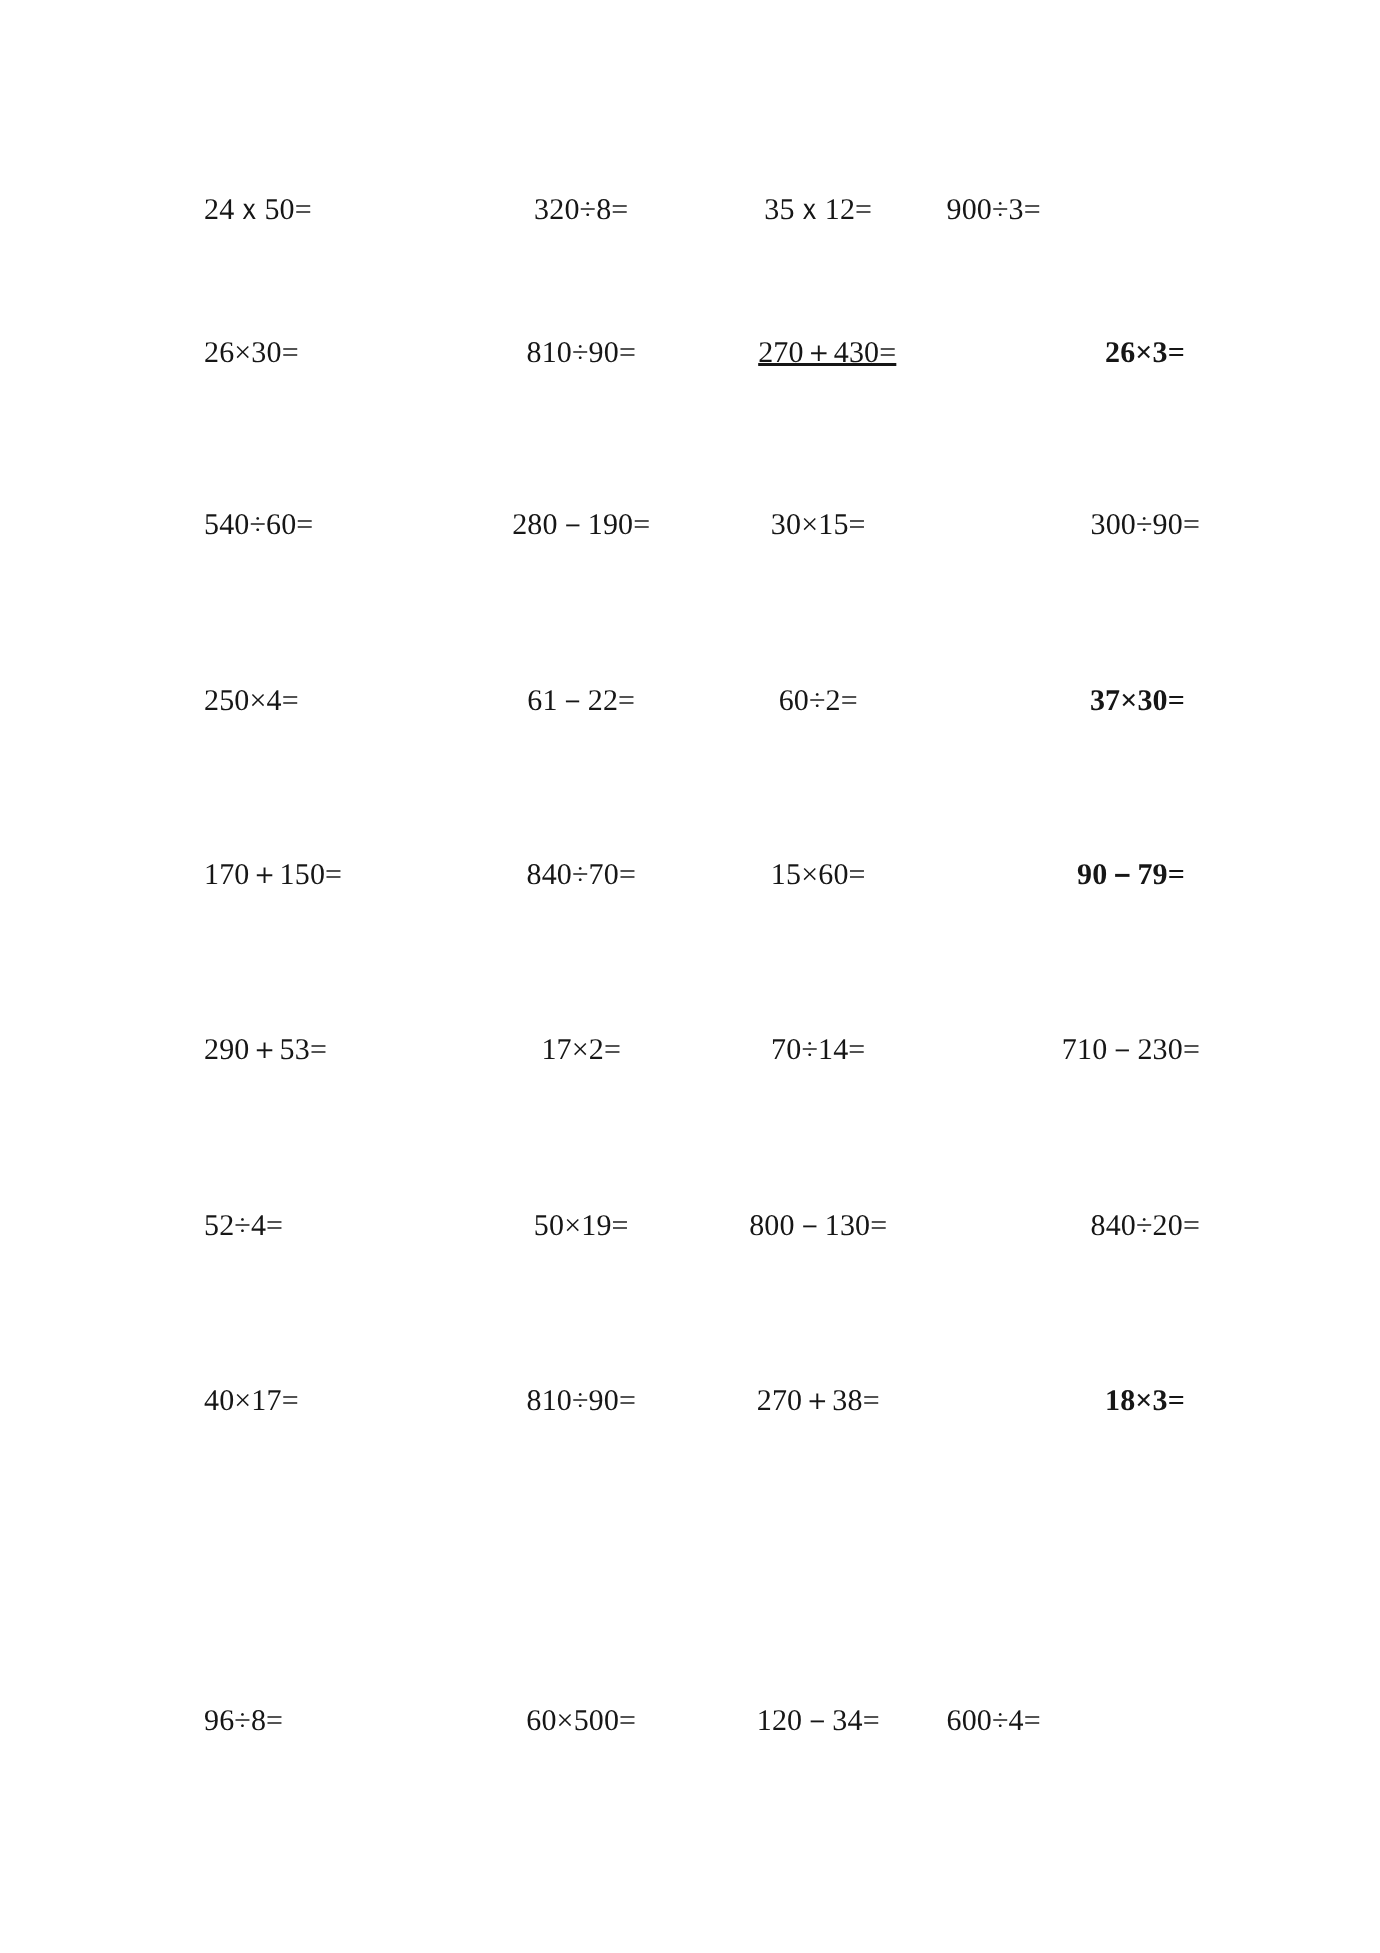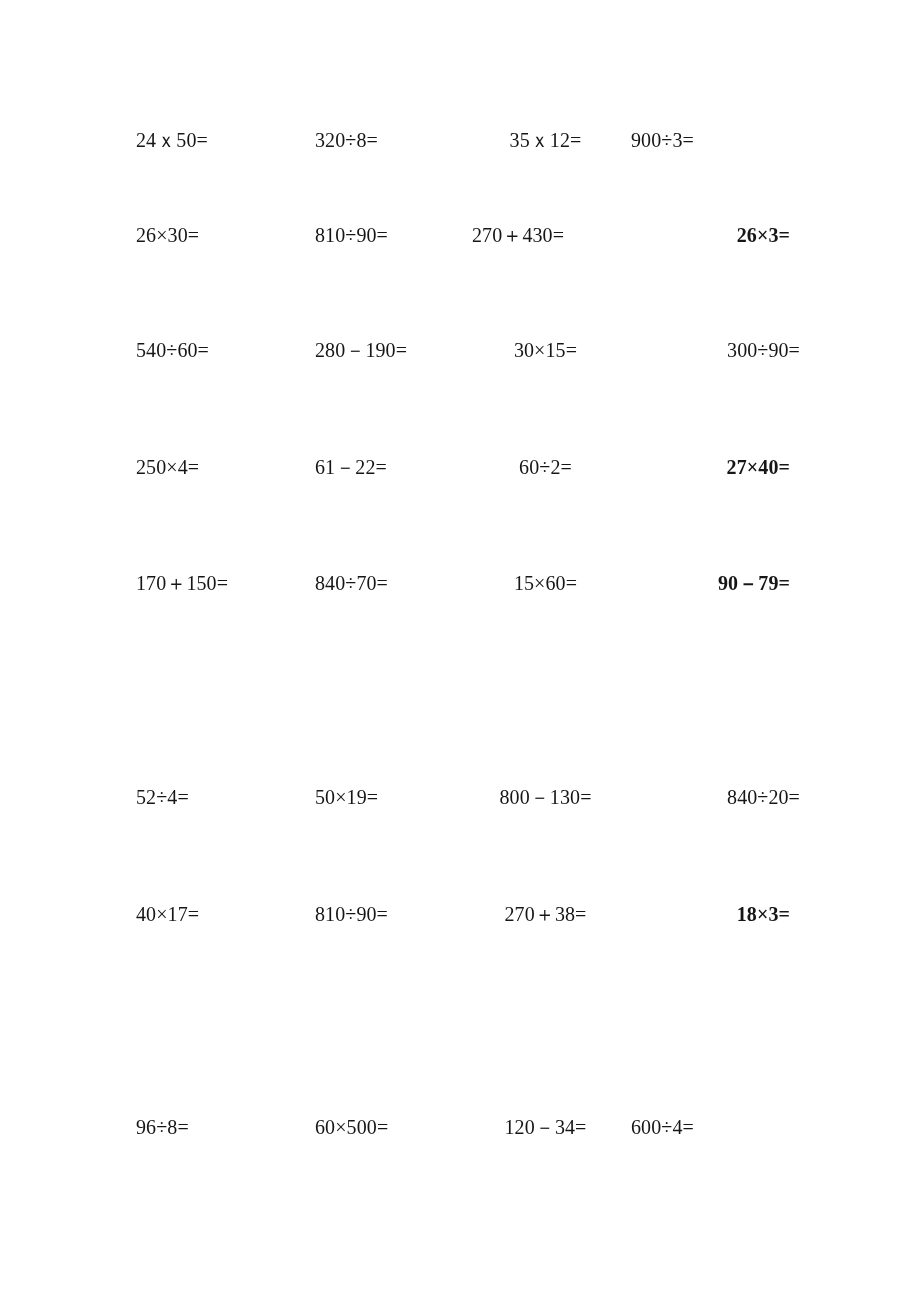--- a/index.html
+++ b/index.html
@@ -43,23 +43,23 @@
     box-sizing: border-box;
     font-size: 20px;
     line-height: 1;
     letter-spacing: 0.1px;
     white-space: nowrap;
     color: #161616;
   }
 
   
   .al-l   { text-align: left;   padding-left: 18px; }
-  .al-l2  { text-align: left;   padding-left: 26px; }
+  .al-l2  { text-align: center;   padding-left: 26px; }
   .al-c   { text-align: center; }
-  .al-c2  { text-align: left; padding-left: 12px; }
+  .al-c2  { text-align: center; padding-left: 12px; text-decoration: underline; }
   .al-r   { text-align: right;  padding-right: 12px; font-weight: bold; }
   .al-r2  { text-align: left;  padding-right: 22px; }
   .al-r3  { text-align: right;  padding-right: 2px; }
 </style>
 </head>
 <body>
 
 <div class="page">
   <div class="worksheet" id="worksheet">
       <div class="prob-row">
@@ -80,30 +80,36 @@
         <div class="prob-cell al-l">540÷60=</div>
         <div class="prob-cell al-l2">280－190=</div>
         <div class="prob-cell al-c">30×15=</div>
         <div class="prob-cell al-r3">300÷90=</div>
       </div>
       <div style="height: 97px;"></div>
       <div class="prob-row">
         <div class="prob-cell al-l">250×4=</div>
         <div class="prob-cell al-l2">61－22=</div>
         <div class="prob-cell al-c">60÷2=</div>
-        <div class="prob-cell al-r">27×40=</div>
+        <div class="prob-cell al-r">37×30=</div>
       </div>
       <div style="height: 96px;"></div>
       <div class="prob-row">
         <div class="prob-cell al-l">170＋150=</div>
         <div class="prob-cell al-l2">840÷70=</div>
         <div class="prob-cell al-c">15×60=</div>
         <div class="prob-cell al-r">90－79=</div>
       </div>
       <div style="height: 97px;"></div>
+      <div class="prob-row">
+        <div class="prob-cell al-l">290＋53=</div>
+        <div class="prob-cell al-l2">17×2=</div>
+        <div class="prob-cell al-c">70÷14=</div>
+        <div class="prob-cell al-r3">710－230=</div>
+      </div>
       <div style="height: 97px;"></div>
       <div class="prob-row">
         <div class="prob-cell al-l">52÷4=</div>
         <div class="prob-cell al-l2">50×19=</div>
         <div class="prob-cell al-c">800－130=</div>
         <div class="prob-cell al-r3">840÷20=</div>
       </div>
       <div style="height: 97px;"></div>
       <div class="prob-row">
         <div class="prob-cell al-l">40×17=</div>

